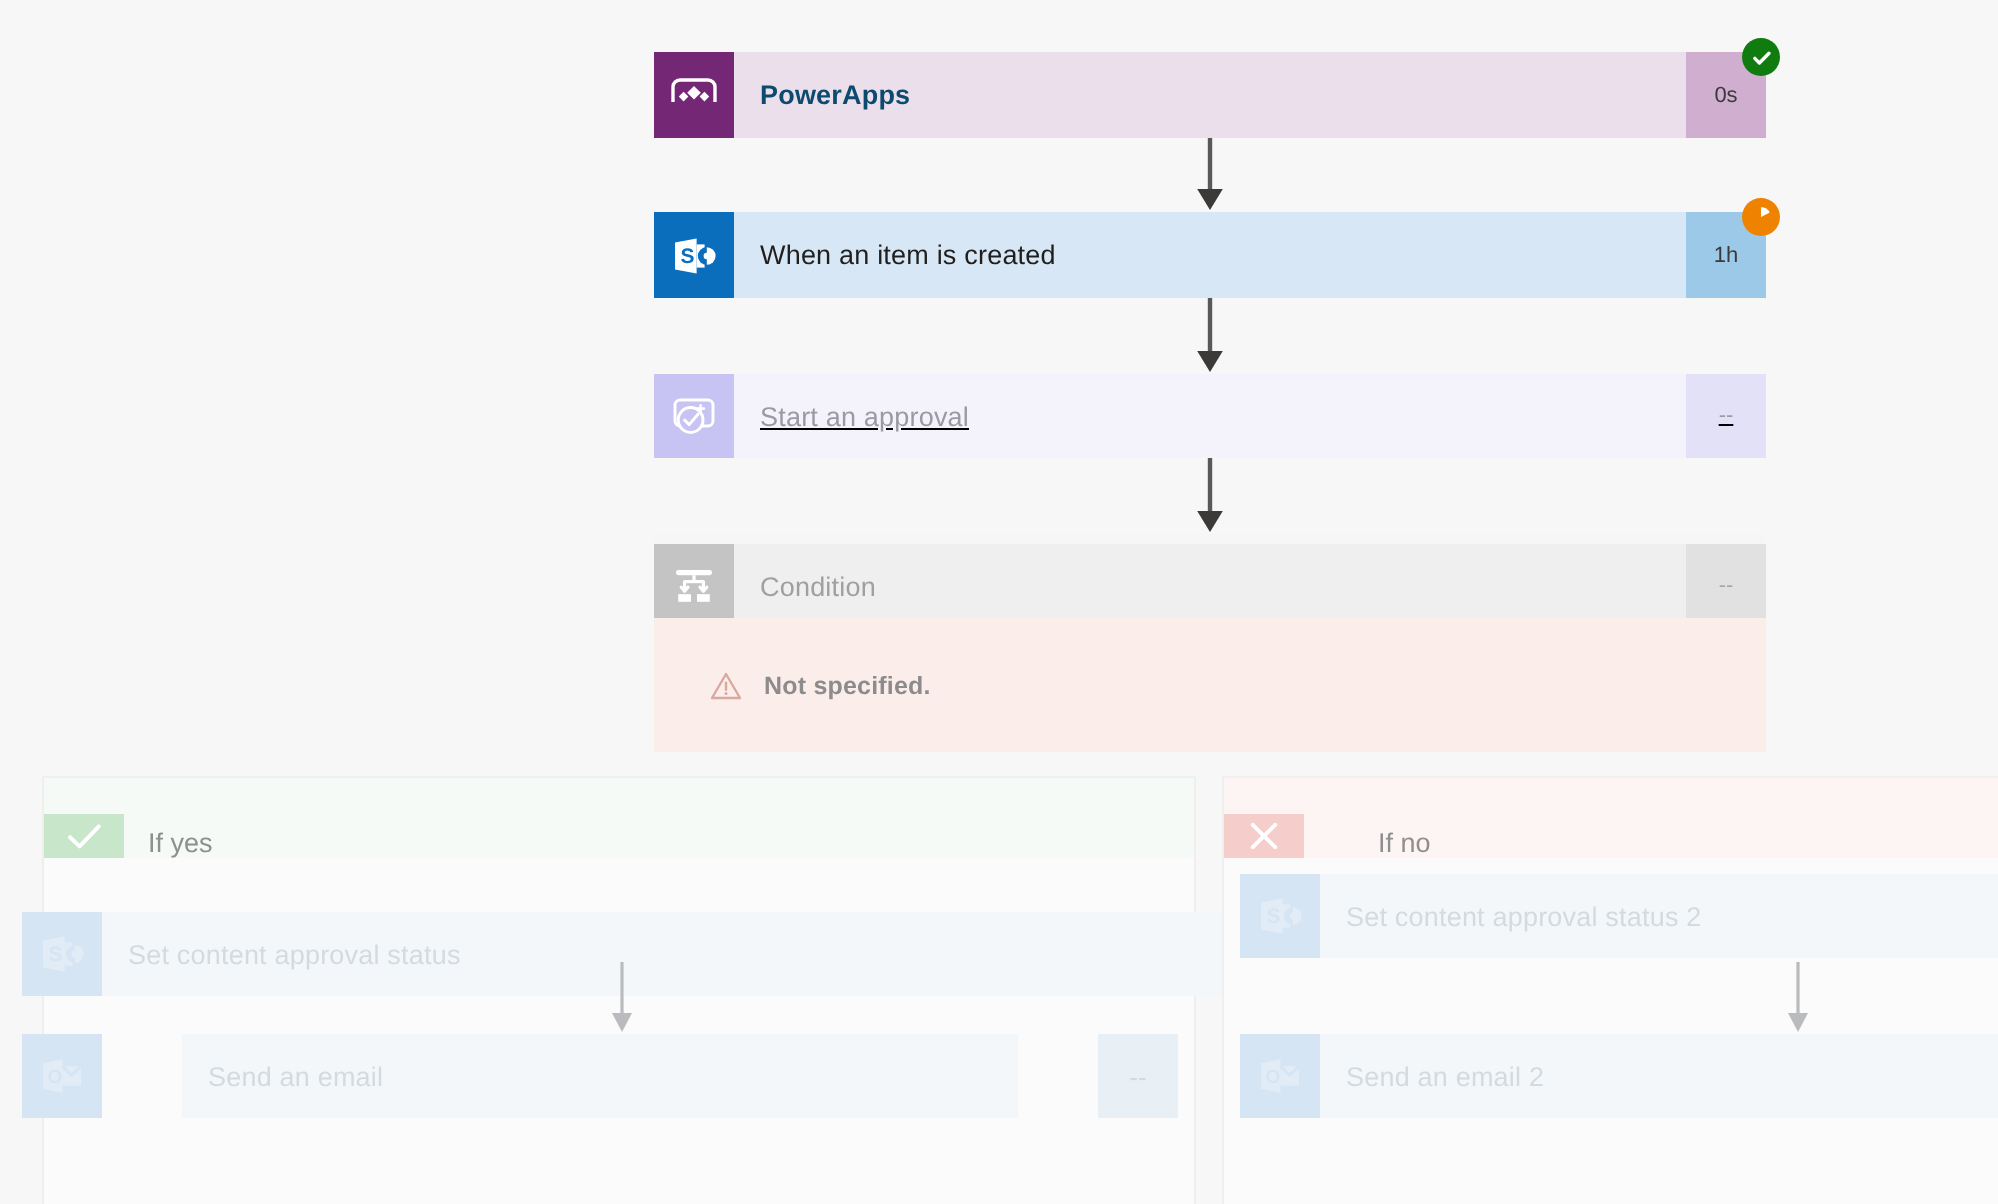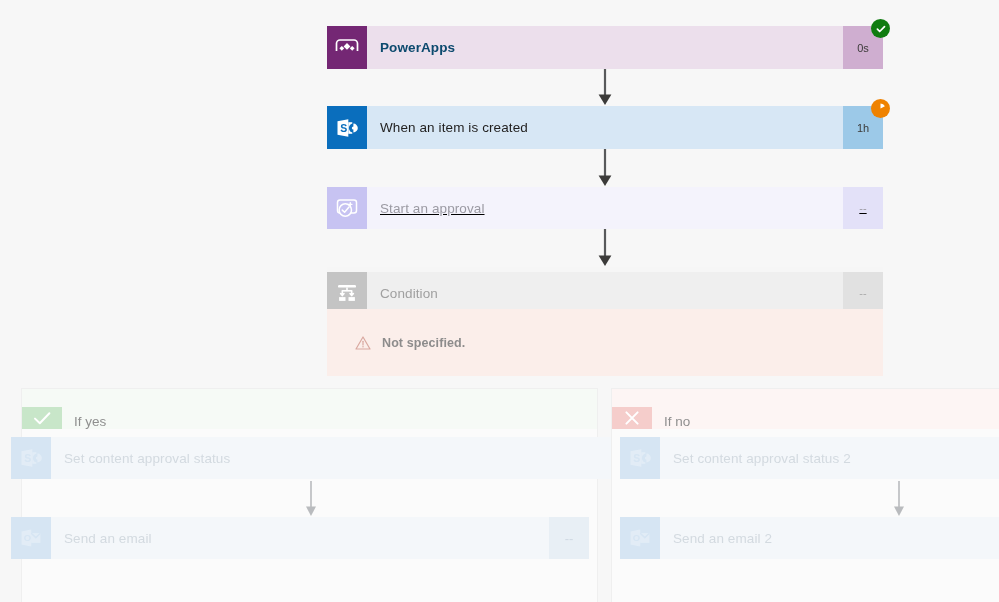--- a/index.html
+++ b/index.html
@@ -147,21 +147,21 @@
   .branch-header-label {
     flex: 1 1 auto;
     display: flex;
     align-items: center;
     padding-left: 12px;
     font-size: 13.5px;
     color: #8f8f8f;
   }
   #branch-yes .branch-header { background: #f6faf6; }
   #branch-yes .branch-header-icon { background: #c8e6c9; }
-  #branch-no .branch-header { background: #fdf5f4; }
+  #branch-no .branch-header { background: #fdf5f4; gap: 25px; }
   #branch-no .branch-header-icon { background: #f5cdcb; }
 
   
   .branch-card {
     position: absolute;
     height: 42px;
     display: flex;
     align-items: stretch;
   }
   .branch-card .card-icon { background: #d6e5f3; }
@@ -170,22 +170,22 @@
     color: #d3dae0;
     font-size: 13.5px;
     padding-left: 13px;
   }
   .branch-card .card-duration {
     background: #e8eff5;
     color: #cfd9e2;
     font-size: 13px;
   }
 
-  #yes-card-1 { left: 11px;  top: 437px; width: 654px; }
-  #yes-card-2 { left: 11px;  top: 517px; width: 578px; }
+  #yes-card-1 { left: 11px;  top: 456px; width: 654px; }
+  #yes-card-2 { left: 11px;  top: 517px; width: 578px; gap: 40px; }
   #no-card-1  { left: 620px; top: 437px; width: 420px; }
   #no-card-2  { left: 620px; top: 517px; width: 420px; }
 
   .faded-icon { opacity: .30; }
 
   svg { display: block; }
 
   
   .badge {
     position: absolute;

